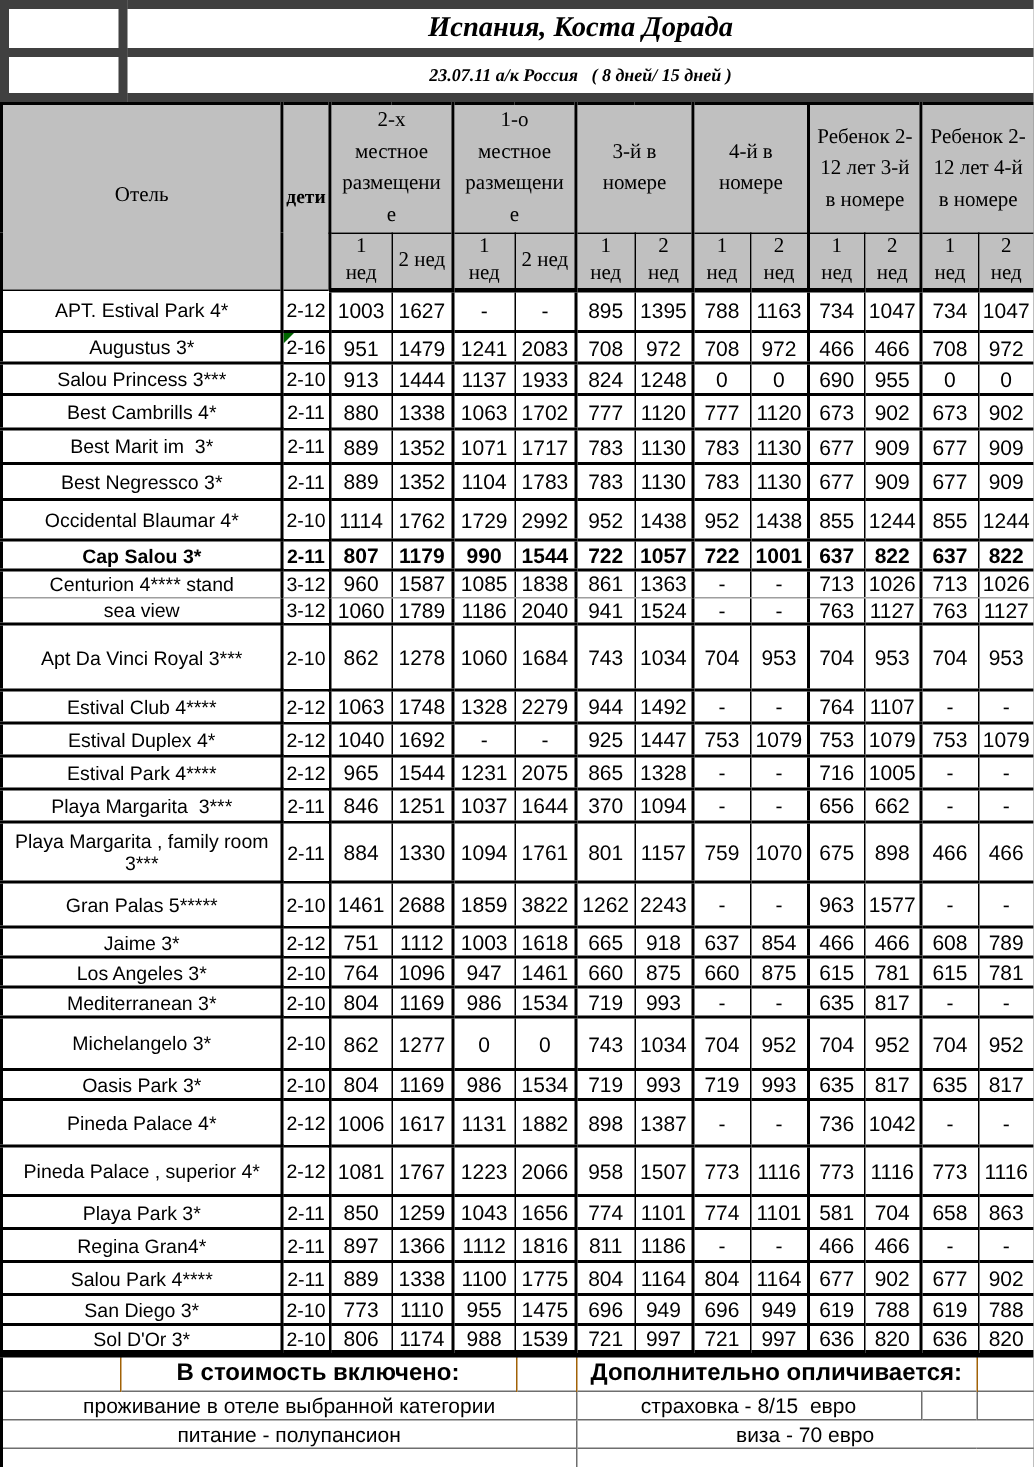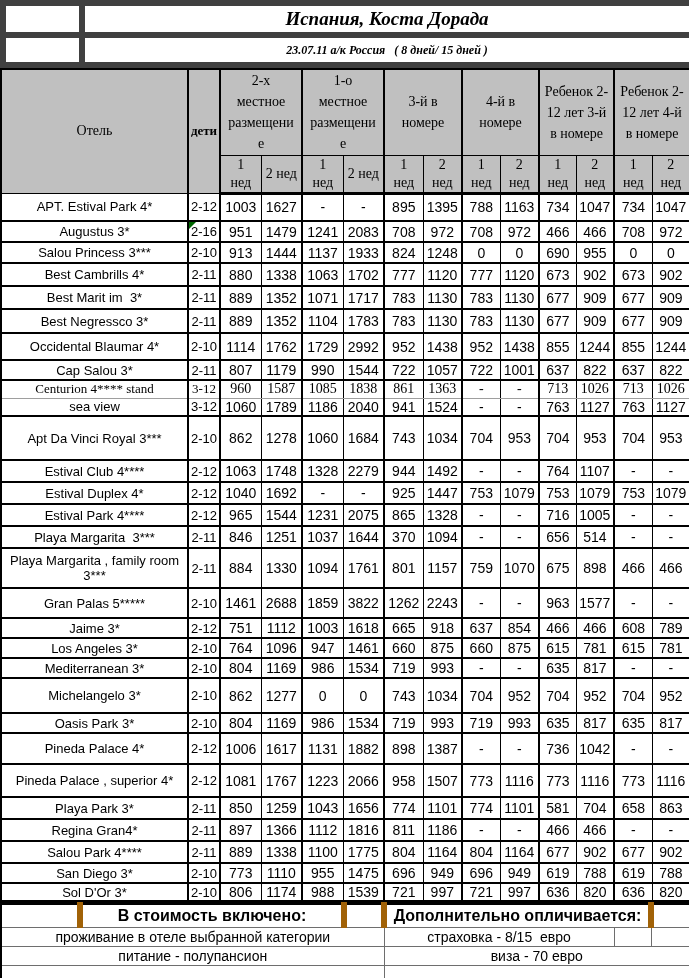--- a/index.html
+++ b/index.html
@@ -24,33 +24,33 @@
   .main th.gh { line-height:21px; }
   .main th.sh { line-height:18px; border-bottom:3px solid #000; }
   .gl2 { border-left:2px solid #000; }
   .gl1 { border-left:1px solid #000; }
   .main td { font-family:"Liberation Sans", sans-serif; text-align:center; vertical-align:middle;
              border-bottom:2px solid #000; background:#fff; }
   .main td.name { font-size:13px; border-right:2px solid #000; }
   .main td.name span { white-space:pre-wrap; }
   .main td.deti { font-size:13px; border-right:2px solid #000; position:relative; }
   .main td.val  { font-size:14px; }
-  .main tr.cont td { border-bottom:1px solid #9e9e9e;font-family:Liberation Serif, serif; }
+  .main tr.cont td { border-bottom:1px solid #9e9e9e; }
   .note-marker { position:absolute; top:0; left:0; width:0; height:0;
                  border-top:7px solid #006600; border-right:7px solid transparent; }
 
   
   .footer { border:2px solid #000; border-top:3px solid #000;
             font-family:"Liberation Sans", sans-serif; }
   .footer td { border-top:1px solid #6e6e6e; text-align:center; vertical-align:middle;
                font-size:14px; white-space:pre-wrap; }
   .footer tr:first-child td { border-top:none; }
   .footer td.hd { font-weight:bold; font-size:16px; height:22px; }
   .footer td.vln { border-left:1px solid #6e6e6e; }
-  .footer td.vlb { border-left:6px solid #a16207; }
+  .footer td.vlb { border-left:1px solid #a16207; }
   .footer tr { height:19px; }
   .g8 { display:flex; height:100%; }
   .g8 span { flex:1; border-left:1px solid #9e9e9e; }
   .g8 span:first-child { border-left:none; }
 </style>
 </head>
 <body>
 
 <div class="sheet">
 
@@ -220,21 +220,21 @@
           <td class="val gl1">2992</td>
           <td class="val gl2">952</td>
           <td class="val gl1">1438</td>
           <td class="val gl2">952</td>
           <td class="val gl1">1438</td>
           <td class="val gl2">855</td>
           <td class="val gl1">1244</td>
           <td class="val gl2">855</td>
           <td class="val gl1">1244</td>
         </tr>
-        <tr style="height: 20px;">
+        <tr style="height: 20px; font-weight: bold;">
           <td class="name"><span>Cap Salou 3*</span></td>
           <td class="deti">2-11</td>
           <td class="val gl2">807</td>
           <td class="val gl1">1179</td>
           <td class="val gl2">990</td>
           <td class="val gl1">1544</td>
           <td class="val gl2">722</td>
           <td class="val gl1">1057</td>
           <td class="val gl2">722</td>
           <td class="val gl1">1001</td>
@@ -344,21 +344,21 @@
           <td class="deti">2-11</td>
           <td class="val gl2">846</td>
           <td class="val gl1">1251</td>
           <td class="val gl2">1037</td>
           <td class="val gl1">1644</td>
           <td class="val gl2">370</td>
           <td class="val gl1">1094</td>
           <td class="val gl2">-</td>
           <td class="val gl1">-</td>
           <td class="val gl2">656</td>
-          <td class="val gl1">514</td>
+          <td class="val gl1">662</td>
           <td class="val gl2">-</td>
           <td class="val gl1">-</td>
         </tr>
         <tr style="height: 40px;">
           <td class="name"><span>Playa Margarita , family room 3***</span></td>
           <td class="deti">2-11</td>
           <td class="val gl2">884</td>
           <td class="val gl1">1330</td>
           <td class="val gl2">1094</td>
           <td class="val gl1">1761</td>

